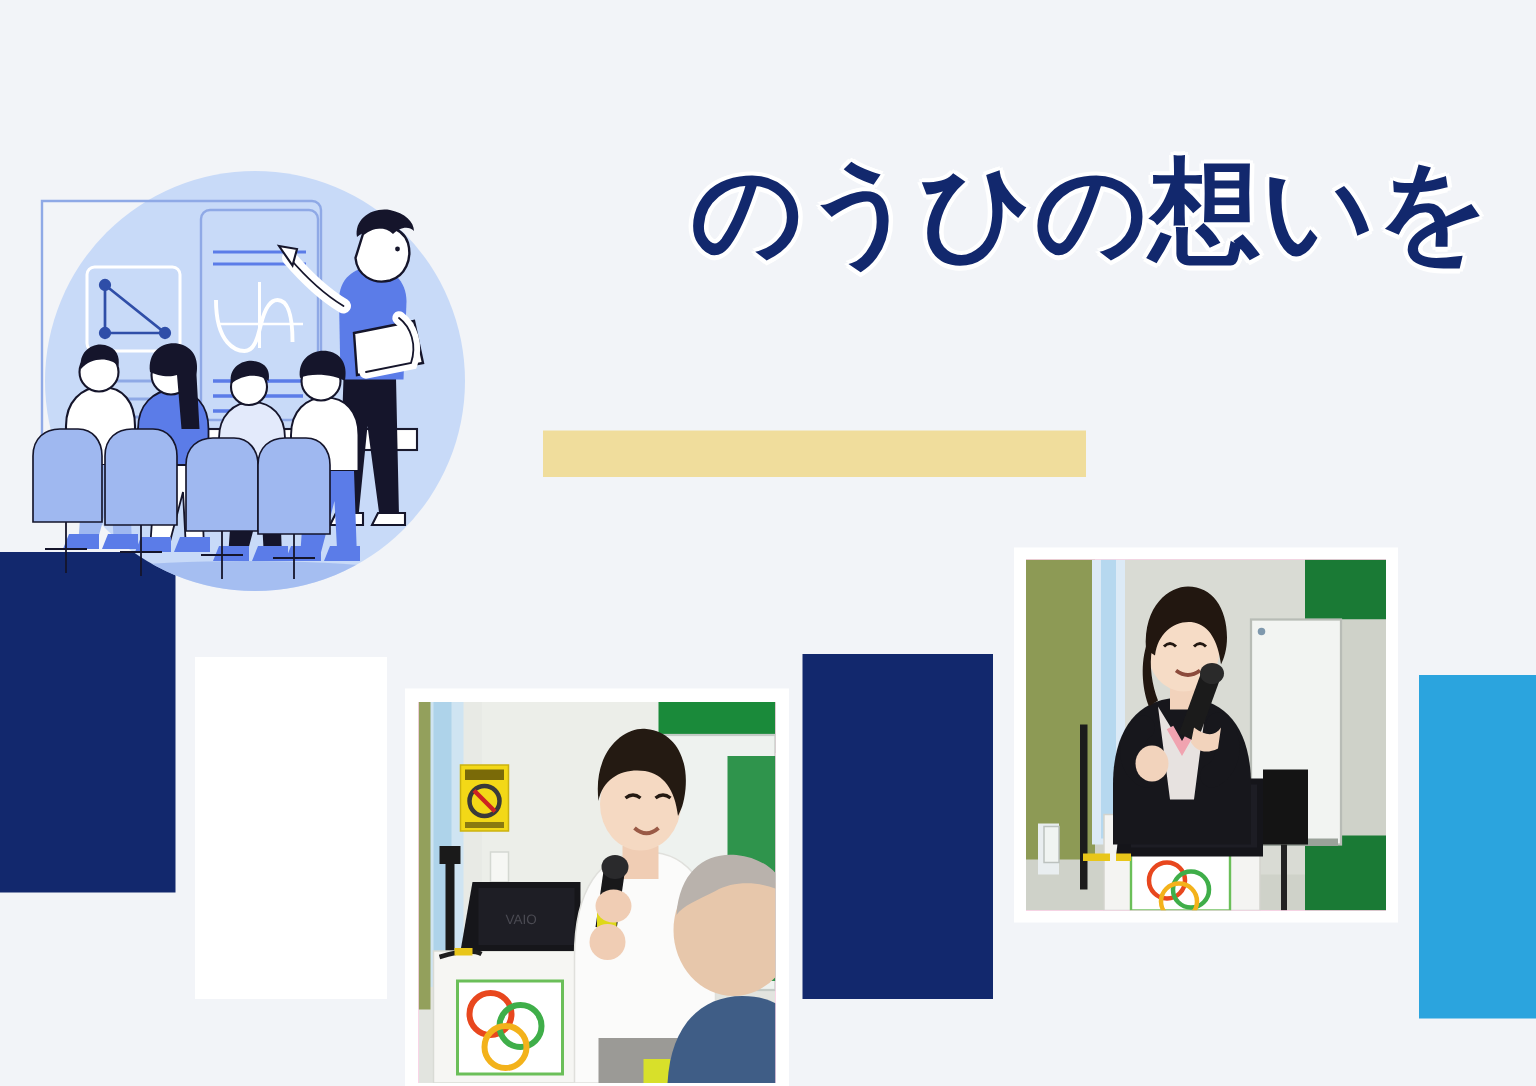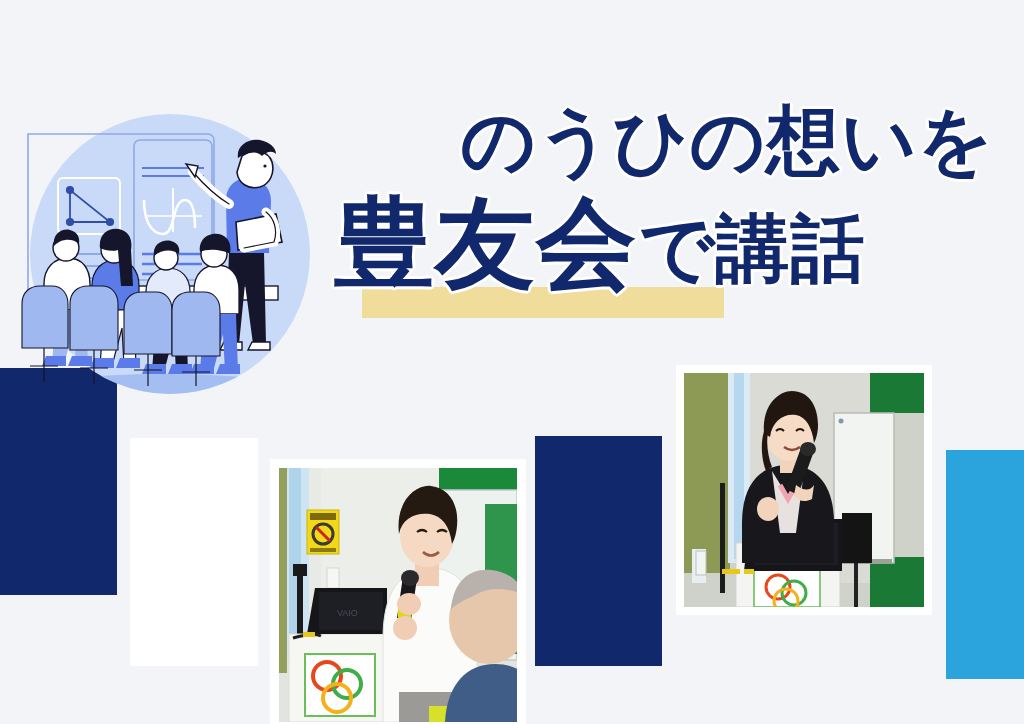--- a/index.html
+++ b/index.html
@@ -177,24 +177,20 @@
         <path d="M158 206 c0 -12 8 -18 18 -18 h14 c10 0 16 8 16 18 v46 h-48 z" fill="#9fb8f0" stroke="#15152b" stroke-width="1.1"></path>
         <path d="M182 252 v30 M168 268 h28" stroke="#15152b" stroke-width="1.2" fill="none"></path>
       </g>
     </svg>
   </div>
 
   <div id="highlight-bar"></div>
 
   <div id="headline">
     <div class="title-line" id="title-line-1">のうひの想いを</div>
-    <div class="title-line" id="title-line-2">
-      <span id="title-main">豊友会</span>
-      <span id="title-tail">で講話</span>
-    </div>
   </div>
 
   <div class="photo-frame" id="photo-speaker-suit">
     <div class="photo-inner">
       <svg class="ph-svg" viewBox="0 0 240 234" preserveAspectRatio="none" xmlns="http://www.w3.org/2000/svg">
 
         <rect x="0" y="0" width="240" height="234" fill="#cfd2c9"></rect>
         <rect x="0" y="0" width="46" height="200" fill="#8d9a55"></rect>
         <rect x="44" y="0" width="24" height="190" fill="#dceaf6"></rect>
         <rect x="50" y="0" width="10" height="186" fill="#b6d8ef"></rect>

